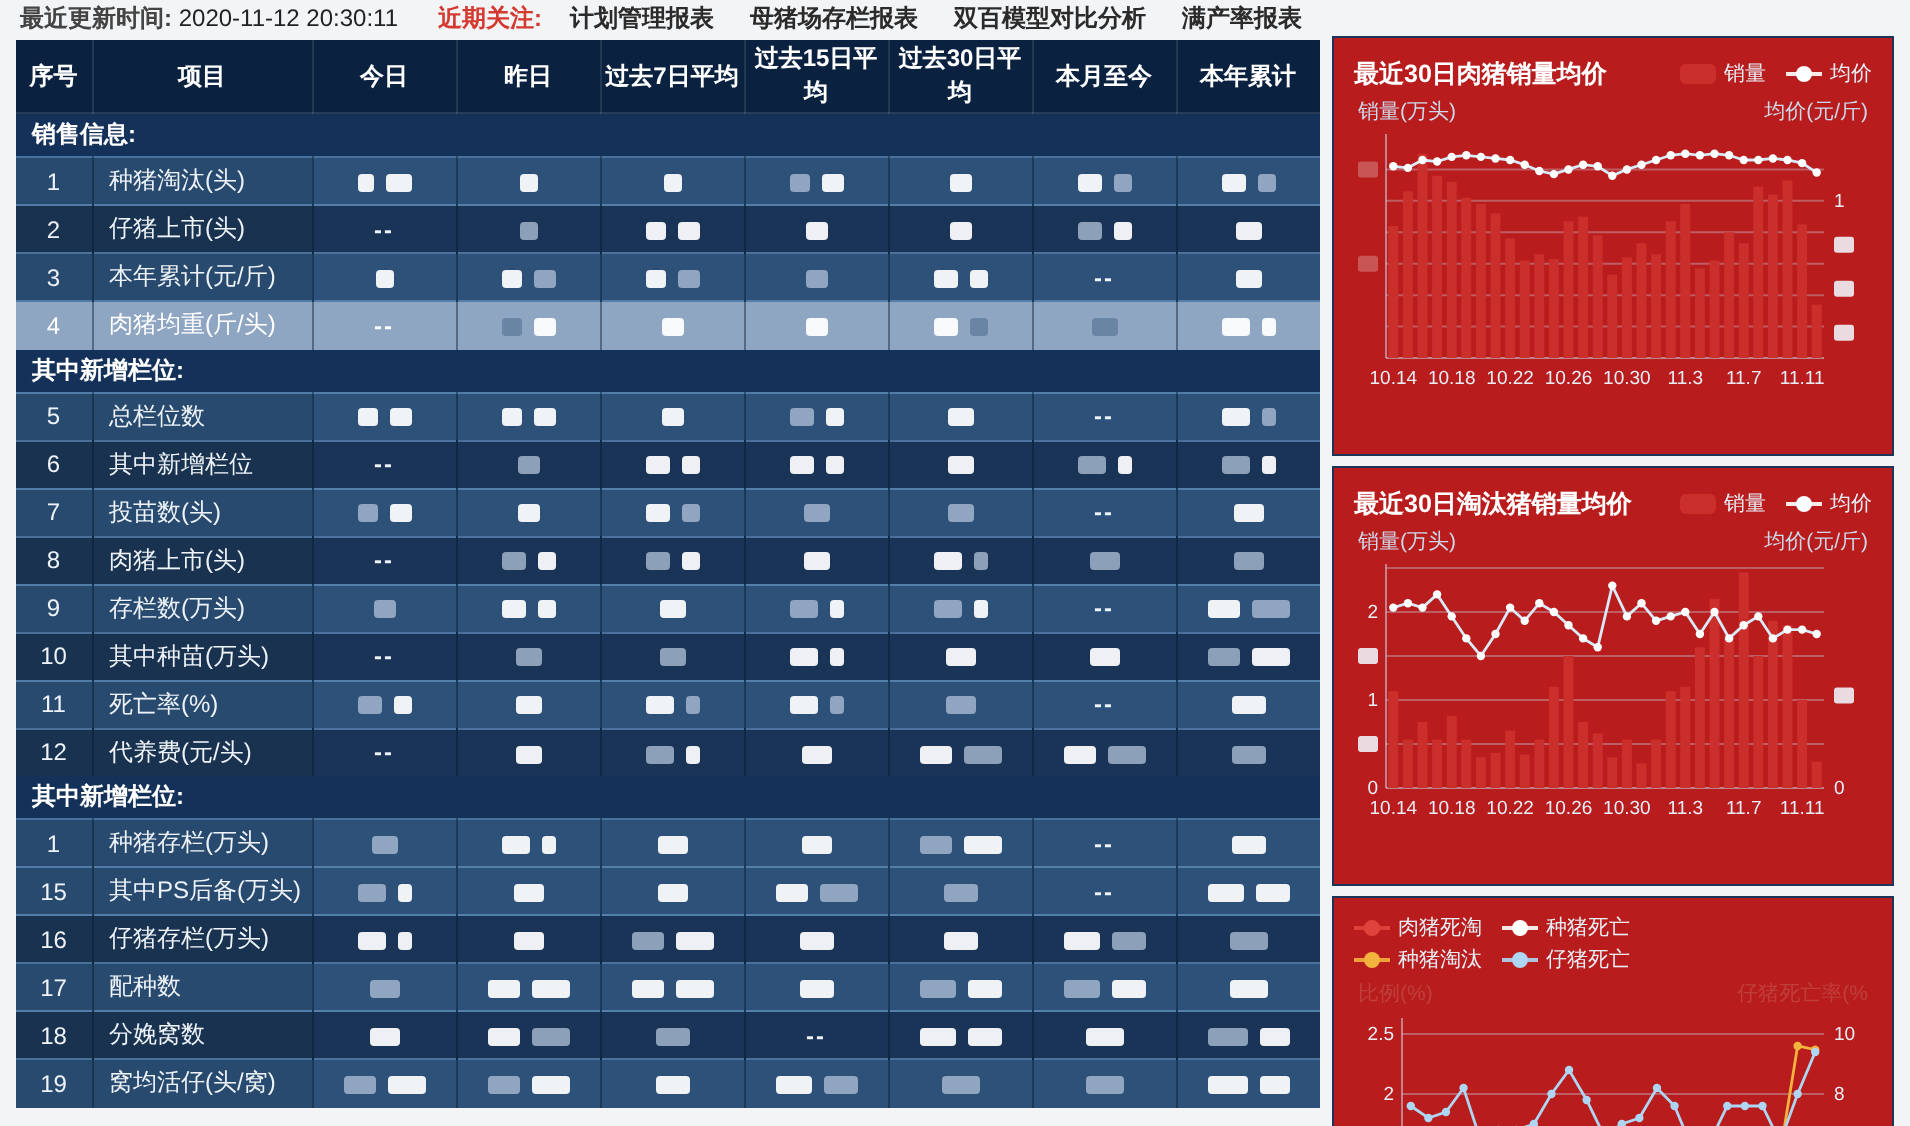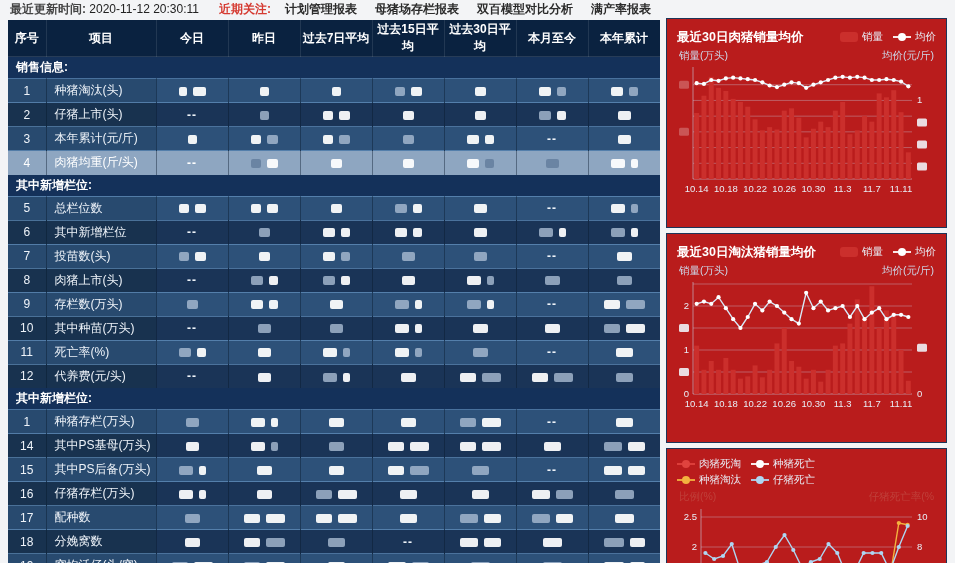--- a/index.html
+++ b/index.html
@@ -261,31 +261,20 @@
         <tr class="row odd">
           <td class="no meta">1</td>
           <td class="label meta">种猪存栏(万头)</td>
           <td><span class="blk dim" style="width: 13px;"></span></td>
           <td><span class="blk" style="width: 14px;"></span><span class="blk" style="width: 7px;"></span></td>
           <td><span class="blk" style="width: 15px;"></span></td>
           <td><span class="blk" style="width: 15px;"></span></td>
           <td><span class="blk dim" style="width: 16px;"></span><span class="blk" style="width: 19px;"></span></td>
           <td class=" dash">--</td>
           <td><span class="blk" style="width: 17px;"></span></td>
-        </tr>
-        <tr class="row even">
-          <td class="no meta">14</td>
-          <td class="label meta">其中PS基母(万头)</td>
-          <td><span class="blk" style="width: 13px;"></span></td>
-          <td><span class="blk" style="width: 14px;"></span><span class="blk dim" style="width: 7px;"></span></td>
-          <td><span class="blk dim" style="width: 15px;"></span></td>
-          <td><span class="blk" style="width: 16px;"></span><span class="blk" style="width: 19px;"></span></td>
-          <td><span class="blk" style="width: 16px;"></span><span class="blk" style="width: 19px;"></span></td>
-          <td><span class="blk" style="width: 17px;"></span></td>
-          <td><span class="blk dim" style="width: 18px;"></span><span class="blk" style="width: 17px;"></span></td>
         </tr>
         <tr class="row odd">
           <td class="no meta">15</td>
           <td class="label meta">其中PS后备(万头)</td>
           <td><span class="blk dim" style="width: 14px;"></span><span class="blk" style="width: 7px;"></span></td>
           <td><span class="blk" style="width: 15px;"></span></td>
           <td><span class="blk" style="width: 15px;"></span></td>
           <td><span class="blk" style="width: 16px;"></span><span class="blk dim" style="width: 19px;"></span></td>
           <td><span class="blk dim" style="width: 17px;"></span></td>
           <td class=" dash">--</td>

